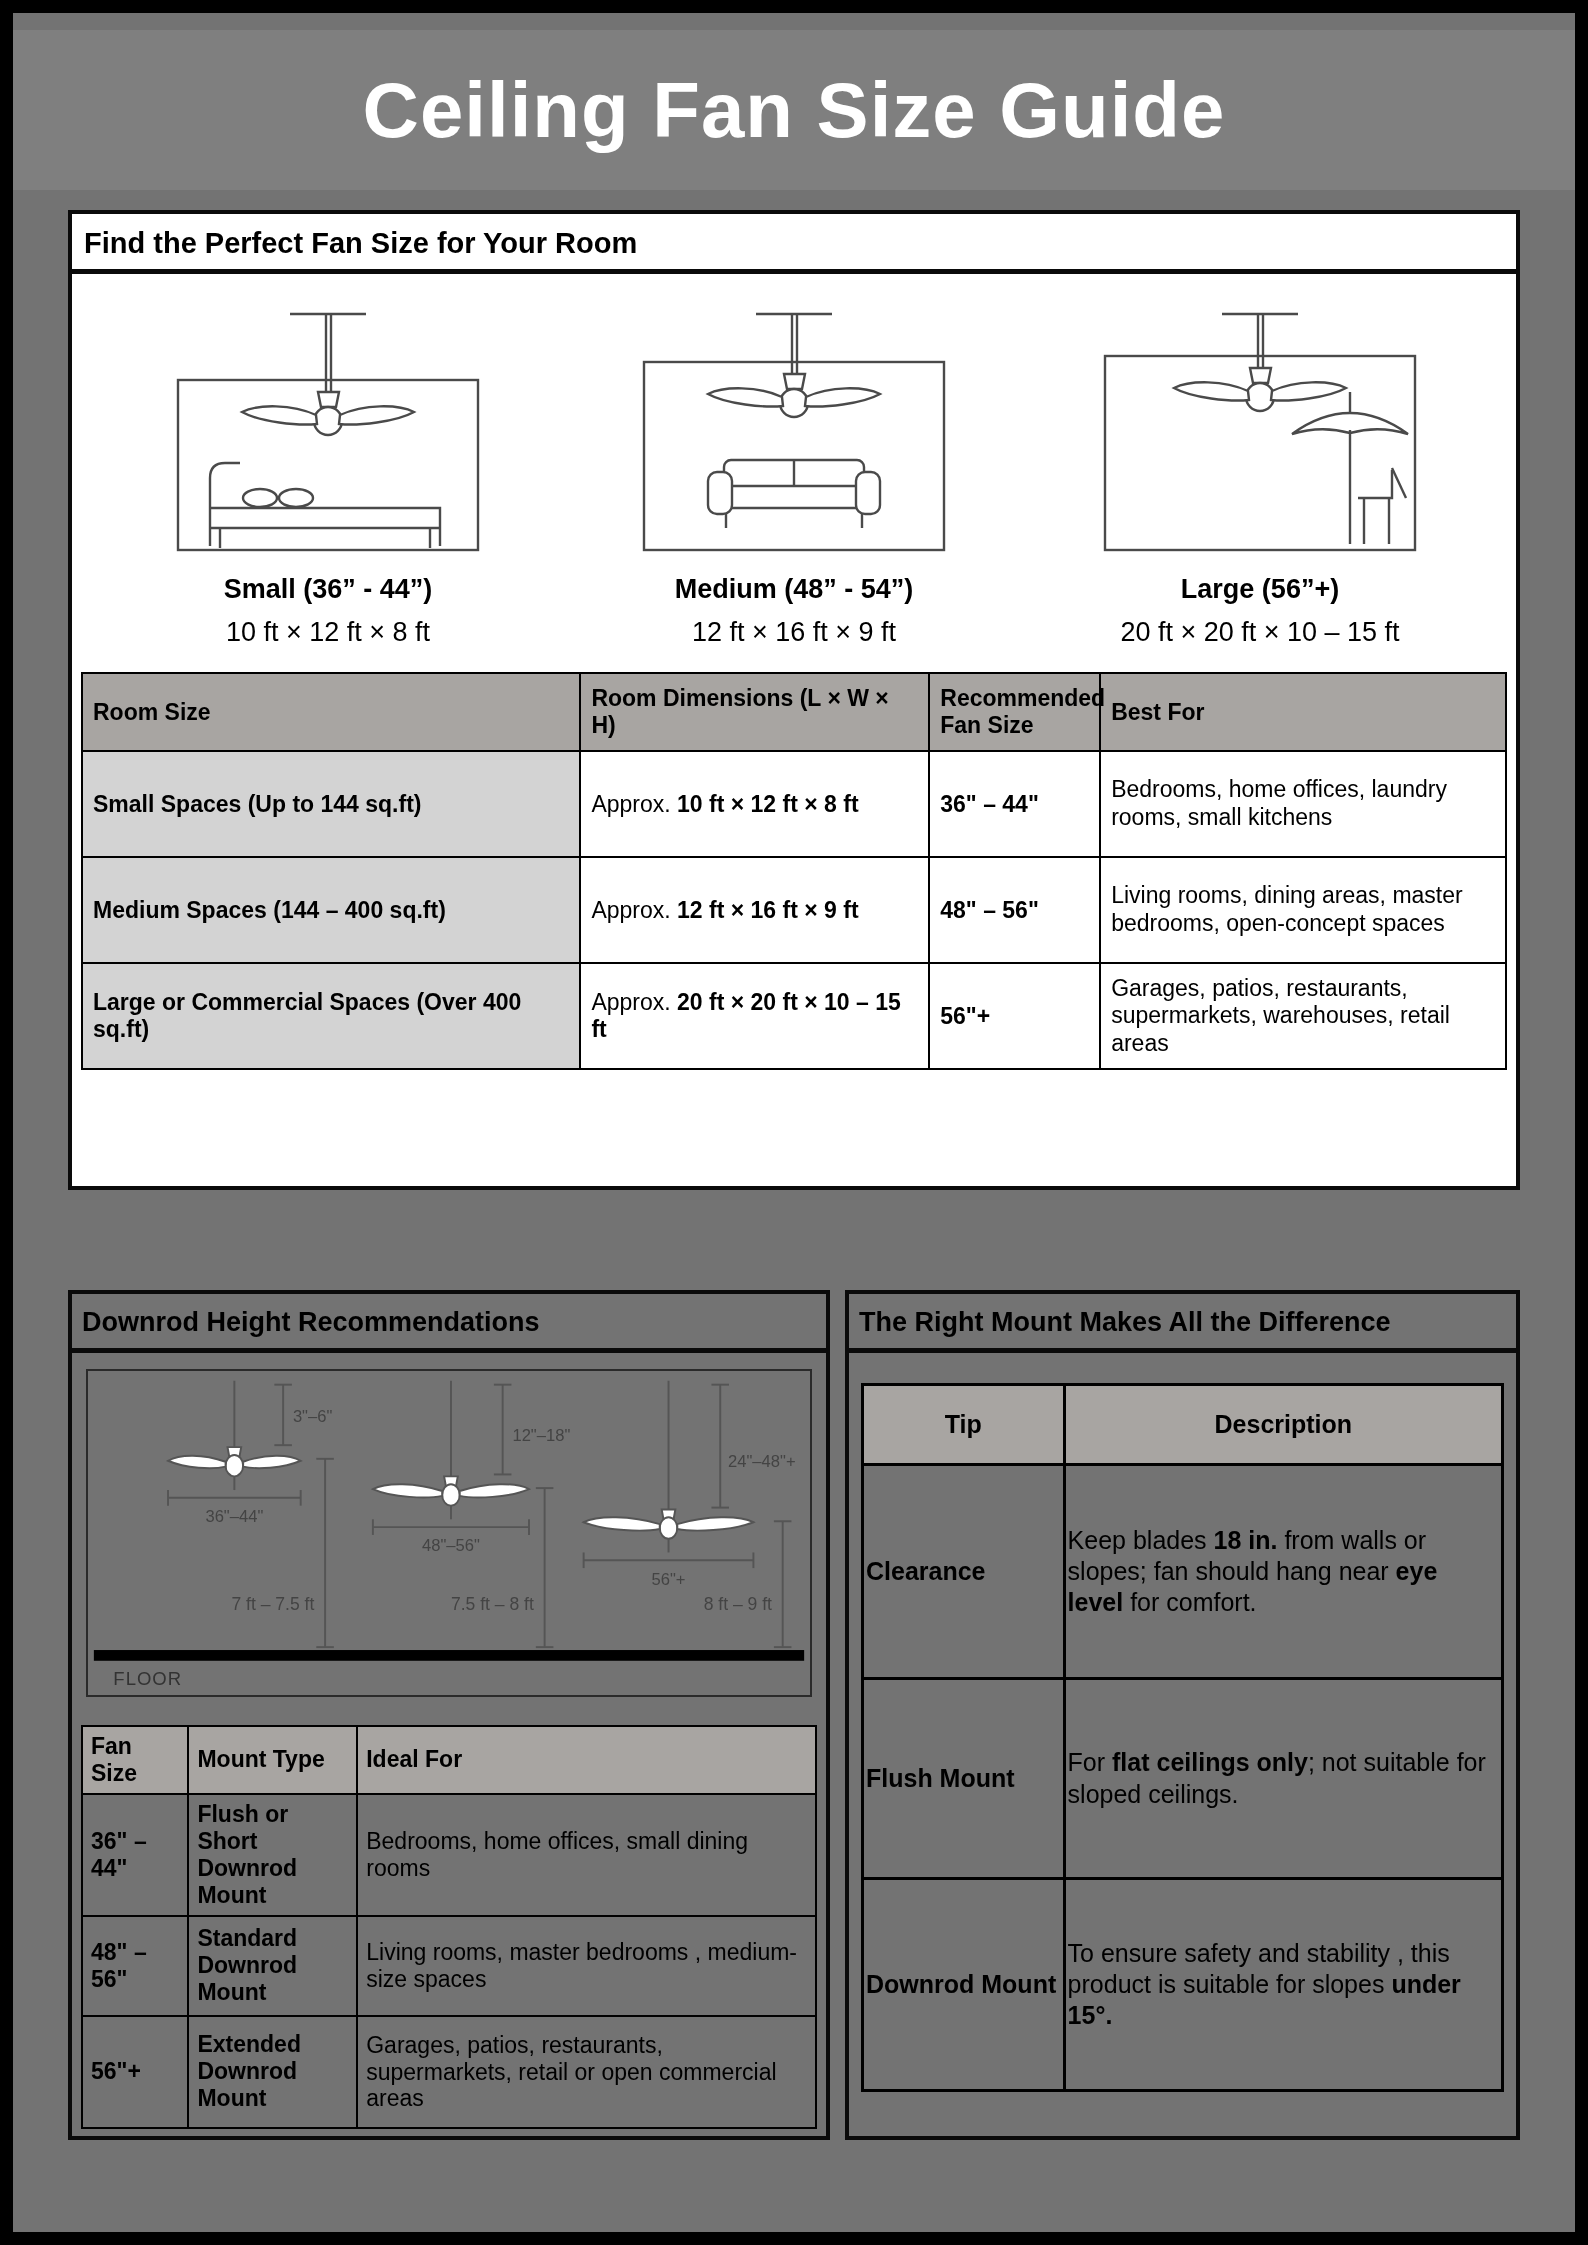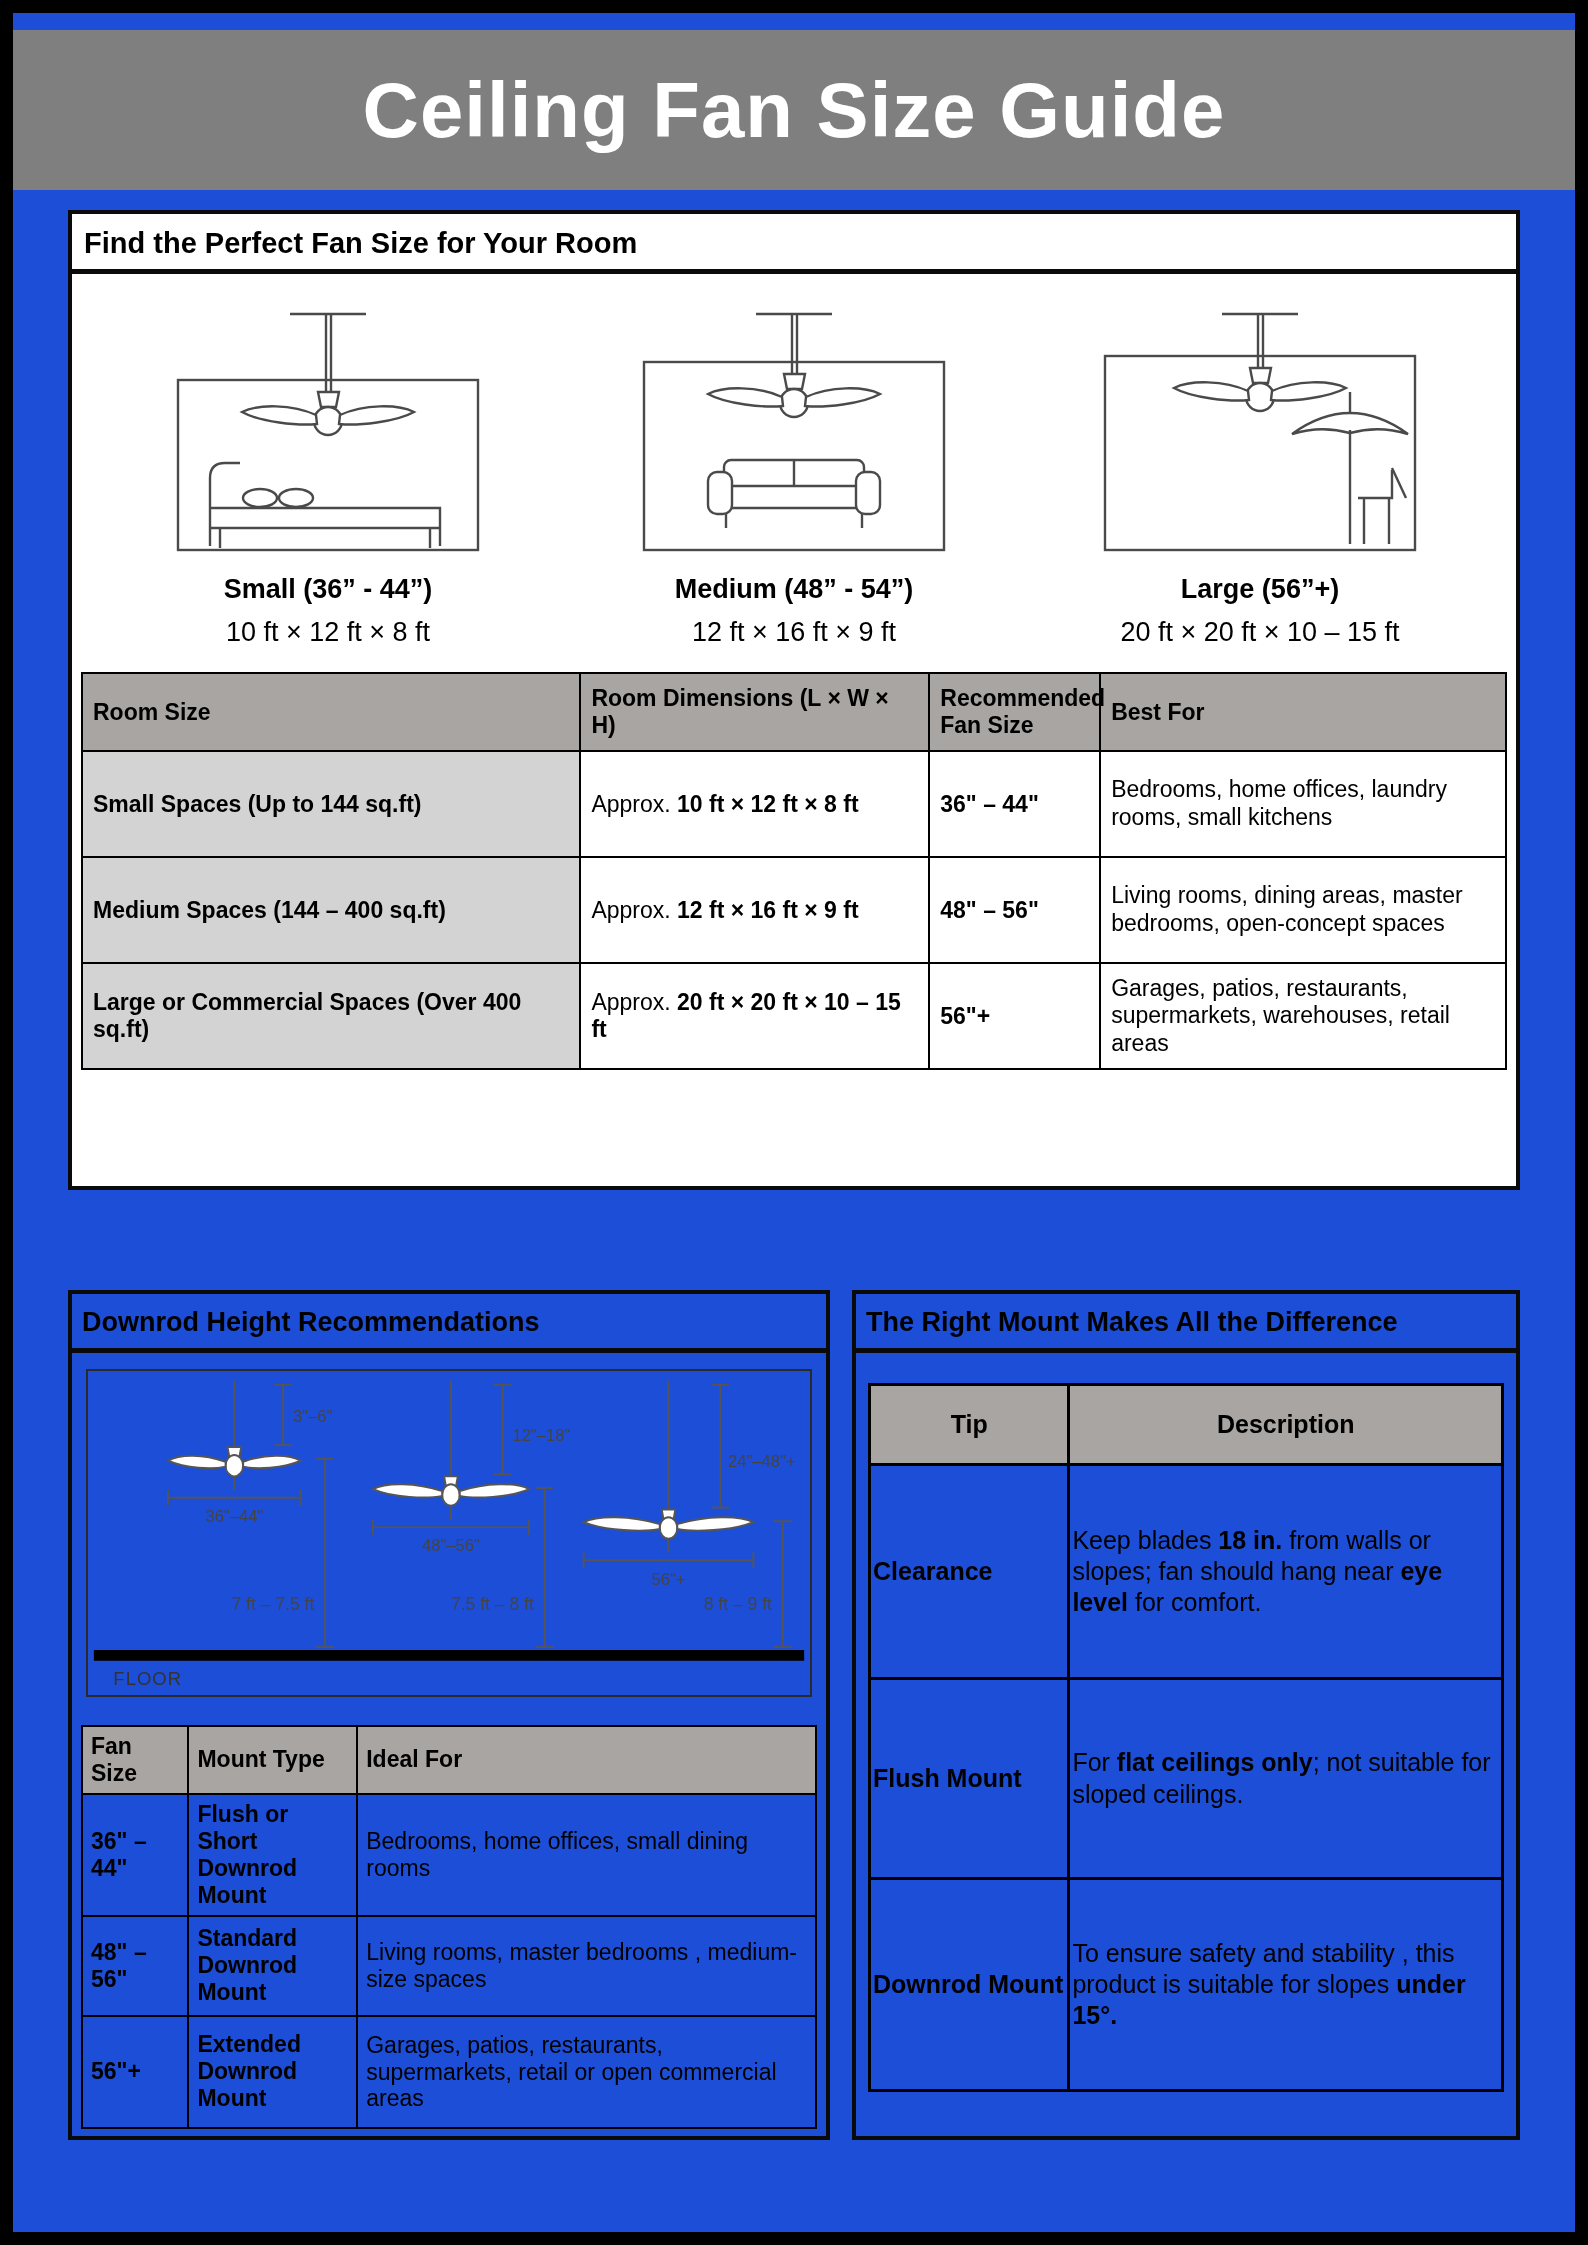--- a/index.html
+++ b/index.html
@@ -1,19 +1,19 @@
 <!DOCTYPE html>
 <html><head>
 <meta charset="utf-8">
 <style>
   * { margin:0; padding:0; box-sizing:border-box; }
   html,body { background:#ffffff; }
   body { font-family:"Liberation Sans", sans-serif; color:#000; }
 
-  .page { width:1588px; height:2245px; border:13px solid #000; background:#1d4ed8; overflow:hidden; }
+  .page { width:1588px; height:2245px; border:13px solid #000; background:#737373; overflow:hidden; }
 
   .header-band {
     margin-top:17px; height:160px; background:#7f7f7f;
     display:flex; align-items:center; justify-content:center;
   }
   .header-band h1 { color:#fff; font-size:78px; font-weight:bold; letter-spacing:1px; }
 
   .section-box { border:4px solid #0a0a0a; margin-left:55px; margin-right:55px; background:#fff; }
 
   .room-section { margin-top:20px; height:980px; }
@@ -33,21 +33,21 @@
 
   .room-table { width:calc(100% - 18px); margin:24px 9px 0 9px; table-layout:fixed; }
   .room-table th, .room-table td { border:2px solid #000; padding:8px 10px; text-align:left; font-size:23px; }
   .room-table thead th { background:#a8a5a2; font-weight:bold; height:78px; }
   .room-table tbody tr { height:106px; }
   .room-table td.rowlabel { background:#d3d3d3; font-weight:bold; }
   .room-table .dims-bold { font-weight:bold; }
   .room-table td.fansize { font-weight:bold; }
   .room-table td.bestfor { line-height:1.2; }
 
-  .bottom-row { display:flex; gap:22px; margin:100px 55px 0 55px; }
+  .bottom-row { display:flex; gap:15px; margin:100px 55px 0 55px; }
   .left-box  { width:762px; height:850px; border:4px solid #0a0a0a; }
   .right-box { flex:1; height:850px; border:4px solid #0a0a0a; }
 
   .box-title {
     font-size:27px; font-weight:bold; padding:13px 10px 10px 10px;
     border-bottom:5px solid #0a0a0a;
   }
 
   .diagram { margin:16px 14px 0 14px; border:2px solid #2a2a2a; }
   .diagram svg { display:block; width:100%; }

